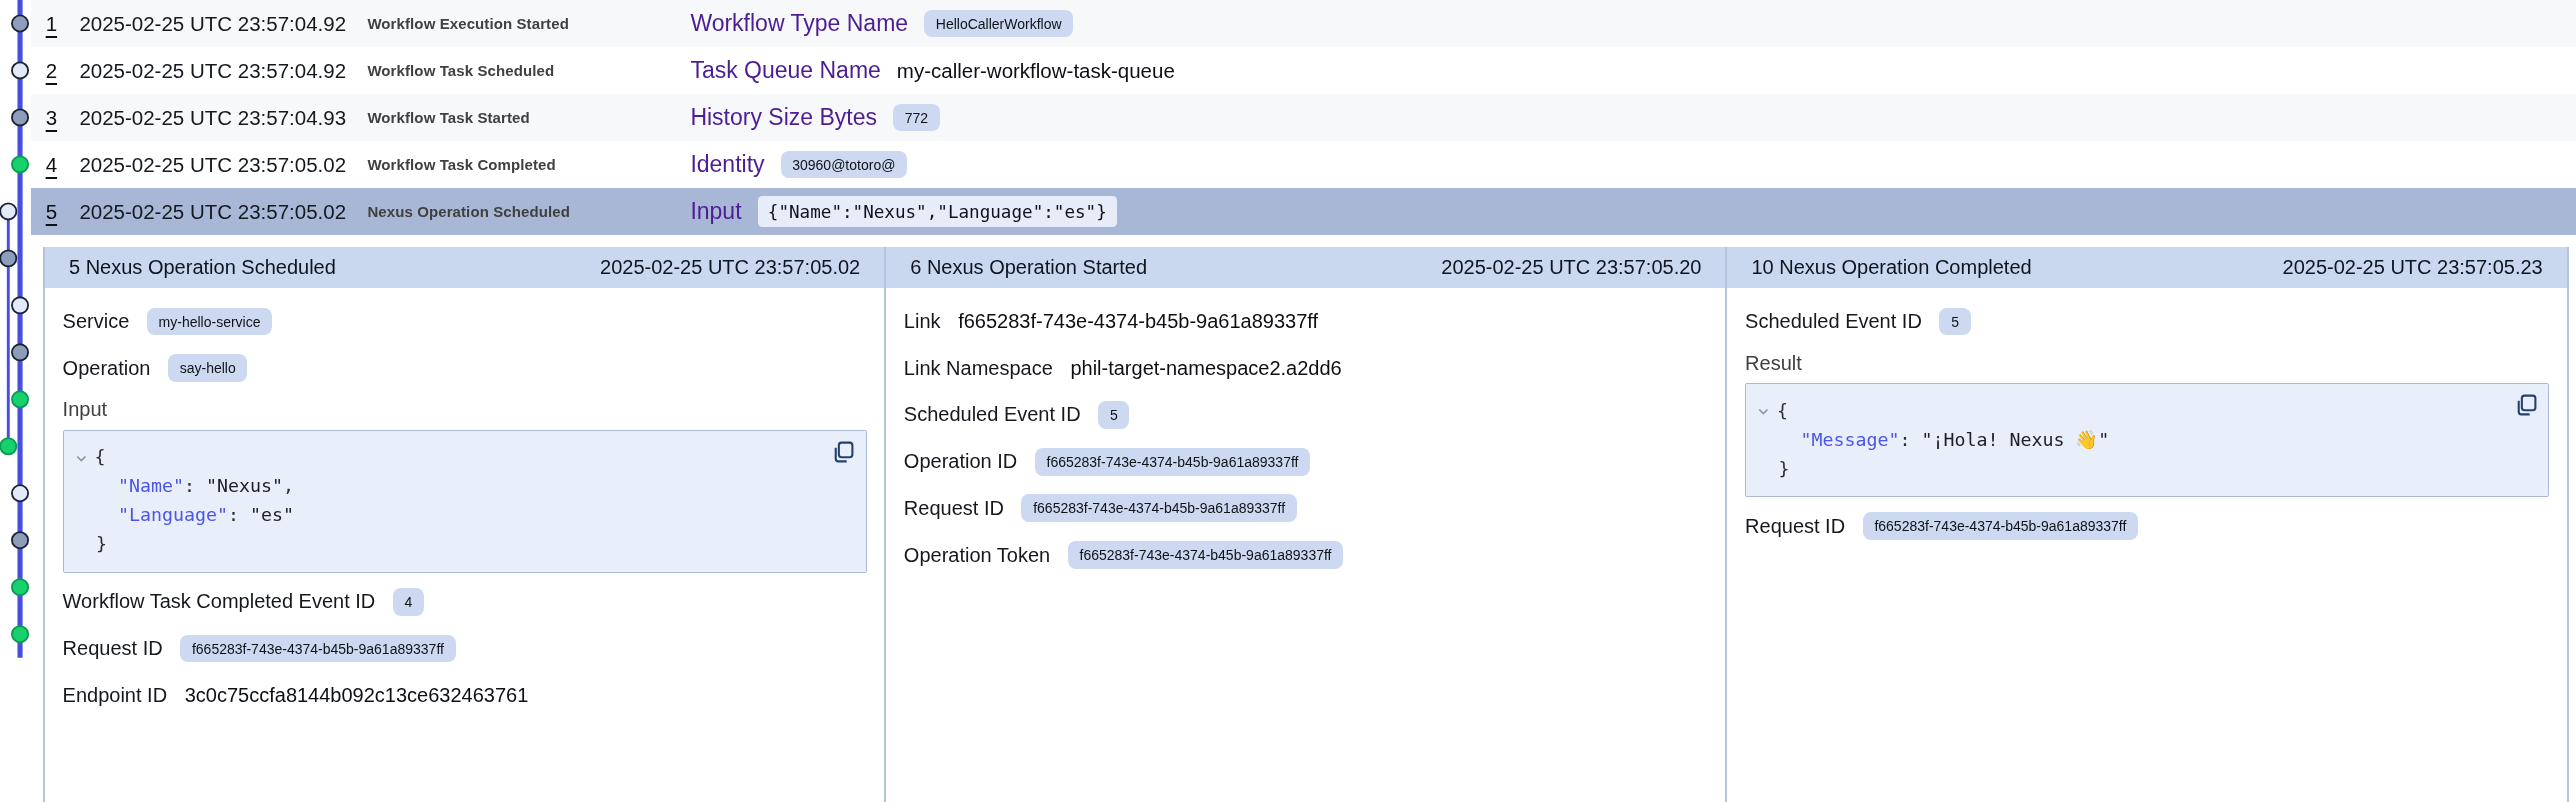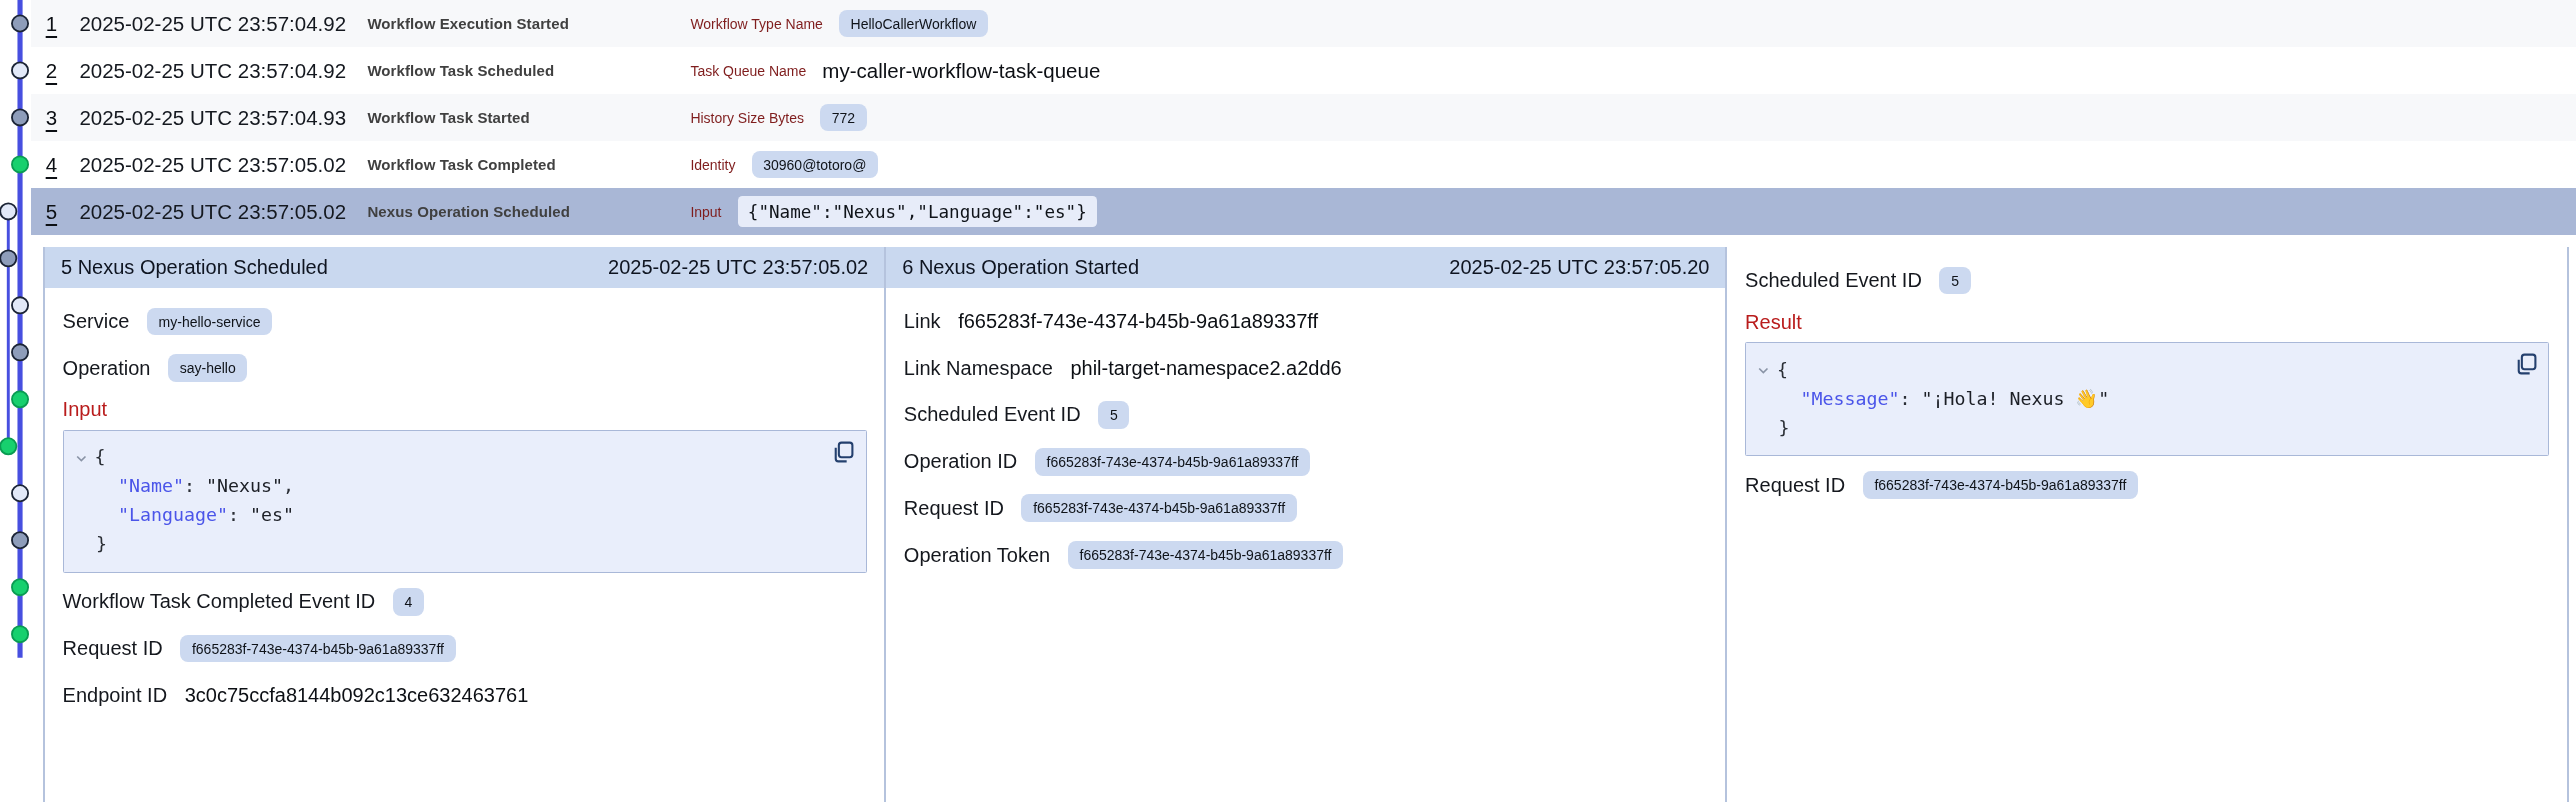--- a/index.html
+++ b/index.html
@@ -26,40 +26,40 @@
   #tl{position:absolute;left:0;top:0;width:43px;height:803px}
   
   #rows{position:absolute;left:0;top:0;right:0}
   .hrow{height:47px;display:flex;align-items:center;margin-left:31px;padding-left:14.7px;cursor:pointer}
   .hrow.stripe{background:var(--row-stripe-bg)}
   .hrow.selected{background:var(--selected-row-bg)}
   .num{flex:none;width:20.5px;margin-right:13.2px;font-size:20.5px;color:#0c0f14;text-decoration:underline;text-underline-offset:5.1px;text-decoration-thickness:1.5px}
   .time{flex:none;width:288px;font-size:20.5px;color:#14181f}
   .ename{flex:none;min-width:294px;font-size:15px;font-weight:700;color:#404040;letter-spacing:0.1px}
   .attr{display:flex;align-items:center;gap:16px;margin-left:29px;min-width:0}
-  .alabel{font-size:14px;color:#7f1d1d;white-space:nowrap}
+  .alabel{font-size:23px;color:#4c1d95;white-space:nowrap}
   .chip{background:var(--chip-bg);border-radius:8px;padding:5.9px 11.7px;font-size:14px;color:#0f1319;white-space:nowrap}
   .chip.code{background:var(--chip-bg-on-selected);font-family:"DejaVu Sans Mono",monospace;font-size:17.6px;padding:5.1px 10.3px;border-radius:4.4px}
   .vlink{font-size:20px;color:#0c0f14;text-underline-offset:4.4px;text-decoration-thickness:1.5px;white-space:nowrap;cursor:pointer}
   .hrow .vlink{font-size:20.5px}
   
   #panels{
     position:absolute;left:43px;top:247px;right:7.3px;bottom:0;display:flex;
     border-left:2.2px solid var(--panel-border);border-right:2.2px solid var(--panel-border);
     background:#fff;
   }
   .panel{flex:1 1 0;min-width:0;overflow:hidden}
   .panel + .panel{border-left:2.2px solid var(--panel-border)}
-  .phead{height:41px;background:var(--panel-header-bg);display:flex;align-items:center;justify-content:space-between;padding:0 16px}
+  .phead{height:41px;background:var(--panel-header-bg);display:flex;align-items:center;justify-content:space-between;padding:0 24px}
   .ptitle{font-size:20px;color:#0e1420;white-space:nowrap}
   .ptime{font-size:20px;color:#0e1420;white-space:nowrap;margin-left:14.7px}
   .pbody{padding:4.4px 17.6px 0 17.6px}
   .frow{display:flex;align-items:center;gap:17.6px;min-height:35px;margin:11.7px 0}
   .flabel{font-size:20px;color:#15181e;white-space:nowrap}
-  .label-row{font-size:20px;color:#b91c1c;margin:11.7px 0 0 0;height:25px;display:flex;align-items:center}
+  .label-row{font-size:20px;color:#404040;margin:11.7px 0 0 0;height:25px;display:flex;align-items:center}
   .codeblock{position:relative;background:var(--code-bg);border:1.5px solid var(--code-border);border-radius:1.5px;margin:7.3px 0 11.7px 0;padding:11.7px 14.7px 13.2px 10.3px}
   .jsonpre{margin:0;font-family:"DejaVu Sans Mono",monospace;font-size:18.3px;line-height:29px;color:#22262e;white-space:pre}
   .jkey{color:var(--json-key)}
   .jpunct{color:#2a2e35}
   .jval{color:#1c1f26}
   .chev-svg{display:inline-block;vertical-align:-2.2px;margin-right:5.9px;cursor:pointer}
   .copy-btn{position:absolute;top:8.8px;right:10.3px;background:none;border:none;padding:0;color:var(--copy-icon);cursor:pointer;line-height:0}
 </style>
 </head>
 <body>
@@ -199,20 +199,24 @@
           <span class="flabel">Request ID</span>
           <span class="chip">f665283f-743e-4374-b45b-9a61a89337ff</span>
         </div>
         <div class="frow">
           <span class="flabel">Operation Token</span>
           <span class="chip">f665283f-743e-4374-b45b-9a61a89337ff</span>
         </div>
       </div>
     </section>
     <section class="panel">
+      <header class="phead">
+        <div class="ptitle">10 Nexus Operation Completed</div>
+        <div class="ptime">2025-02-25 UTC 23:57:05.23</div>
+      </header>
       <div class="pbody">
         <div class="frow">
           <span class="flabel">Scheduled Event ID</span>
           <span class="chip">5</span>
         </div>
         <div class="label-row">Result</div>
         <div class="codeblock">
           <pre class="jsonpre"><svg class="chev-svg" viewBox="0 0 16 16" width="14.7" height="14.7">
               <path d="M3.5 6l4.5 4.5L12.5 6" fill="none" stroke="#8a94a6" stroke-width="1.8"></path>
             </svg><span class="jpunct">{</span>

